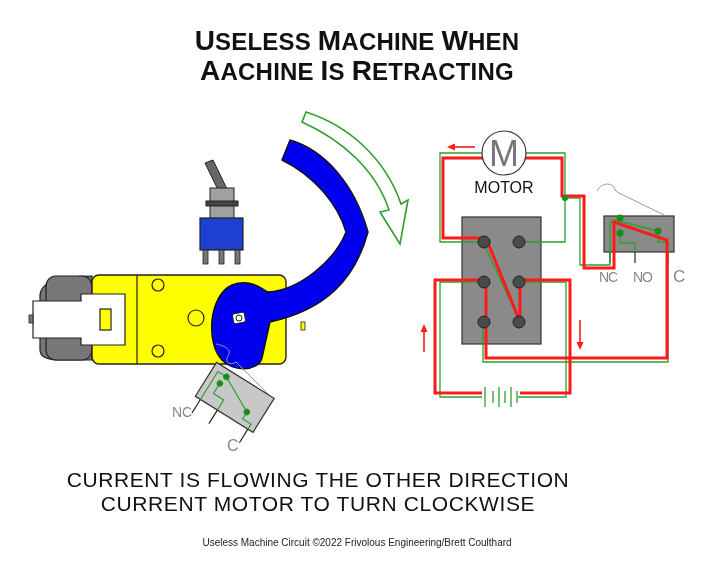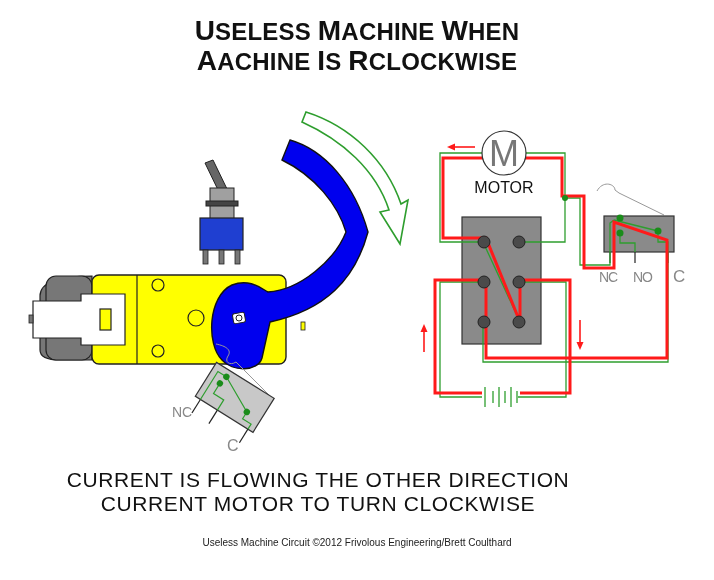--- a/index.html
+++ b/index.html
@@ -1,35 +1,35 @@
 <!DOCTYPE html>
 <html><head>
   <meta charset="utf-8">
   <style>
     html, body { margin: 0; padding: 0; background: #ffffff; }
     body { width: 714px; height: 580px; position: relative; overflow: hidden; font-family: "Liberation Sans", sans-serif; }
-    .title { position: absolute; left: 0; width: 714px; text-align: center; font-weight: bold; color: #111; font-size: 24px; line-height: 29px; letter-spacing: 0.2px; }
+    .title { position: absolute; left: 0; width: 714px; text-align: center; font-weight: bold; color: #111; font-size: 24px; line-height: 29px; letter-spacing: 0.2px; margin-top: 10px; }
     .title .big { font-size: 28px; }
     #title1 { top: 16px; }
     #title2 { top: 46px; }
     .caption { position: absolute; left: 0; width: 636px; text-align: center; color: #111; font-size: 21px; line-height: 24px; letter-spacing: 0.6px; }
     #cap1 { top: 468px; }
     #cap2 { top: 492px; }
     #credit { position: absolute; top: 537px; left: 0; width: 714px; text-align: center; font-size: 10px; color: #222; }
     svg { position: absolute; left: 0; top: 0; }
     svg text { font-family: "Liberation Sans", sans-serif; }
   </style>
 </head>
 <body>
 
 <div id="title1" class="title">
   <span><span class="big">U</span><span>SELESS </span></span><span><span class="big">M</span><span>ACHINE </span></span><span><span class="big">W</span><span>HEN</span></span>
 </div>
 <div id="title2" class="title">
-  <span><span class="big">A</span><span>ACHINE </span></span><span><span class="big">I</span><span>S </span></span><span><span class="big">R</span><span>CLOCKWISE</span></span>
+  <span><span class="big">A</span><span>ACHINE </span></span><span><span class="big">I</span><span>S </span></span><span><span class="big">R</span><span>ETRACTING</span></span>
 </div>
 
 <svg width="714" height="580" viewBox="0 0 714 580">
 
   <g>
 
     <path d="M302,122 L306,112 C350,126 386,160 401,204 L408,200 L400,244 L380,212 L389,210 C376,170 342,140 302,122 Z" fill="#ffffff" stroke="#2e9e2e" stroke-width="1.6" stroke-linejoin="miter"></path>
 
     <path d="M92,278 L92,276 Q40,276 40,296 L40,350 Q40,360 60,360 L92,360 Z" fill="#777777" stroke="#222" stroke-width="1.2"></path>
     <rect x="46" y="276" width="46" height="84" rx="10" fill="#777777" stroke="#222" stroke-width="1.2"></rect>
@@ -147,13 +147,13 @@
     </g>
 
     <text x="599" y="282" font-size="14" fill="#888" letter-spacing="-1">NC</text>
     <text x="633" y="282" font-size="14" fill="#888" letter-spacing="-1">NO</text>
     <text x="673" y="282" font-size="17" fill="#888">C</text>
   </g>
 </svg>
 
 <div id="cap1" class="caption">CURRENT IS FLOWING THE OTHER DIRECTION</div>
 <div id="cap2" class="caption">CURRENT MOTOR TO TURN CLOCKWISE</div>
-<div id="credit">Useless Machine Circuit  ©2012 Frivolous Engineering/Brett Coulthard</div>
+<div id="credit">Useless Machine Circuit  ©2022 Frivolous Engineering/Brett Coulthard</div>
 
 </body></html>

